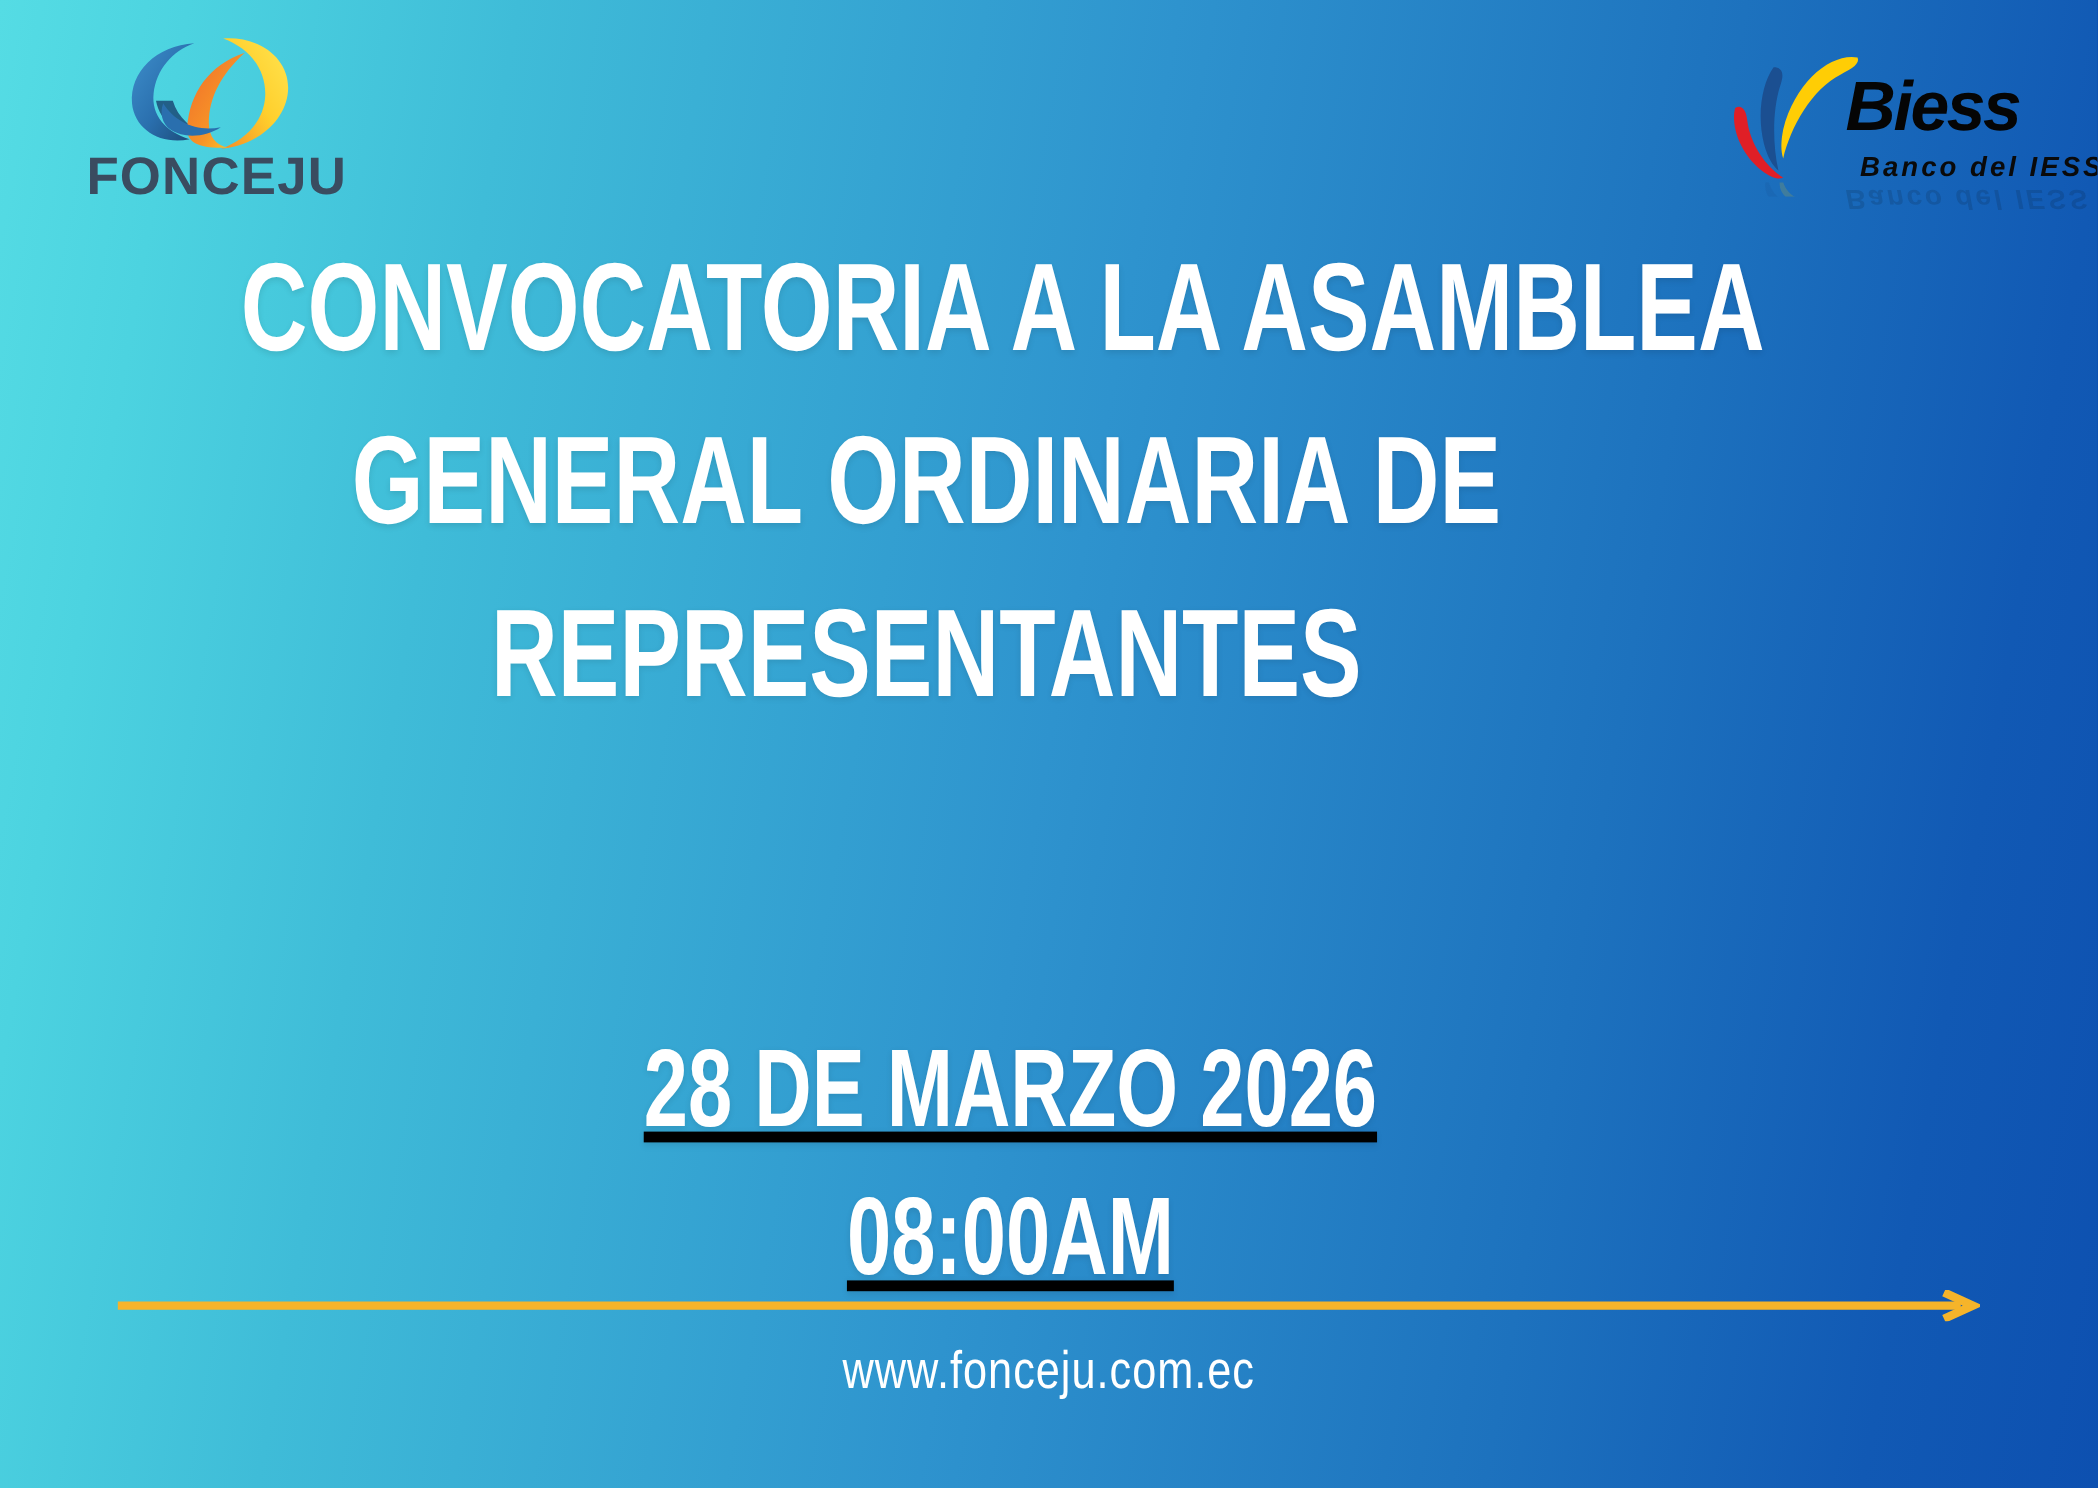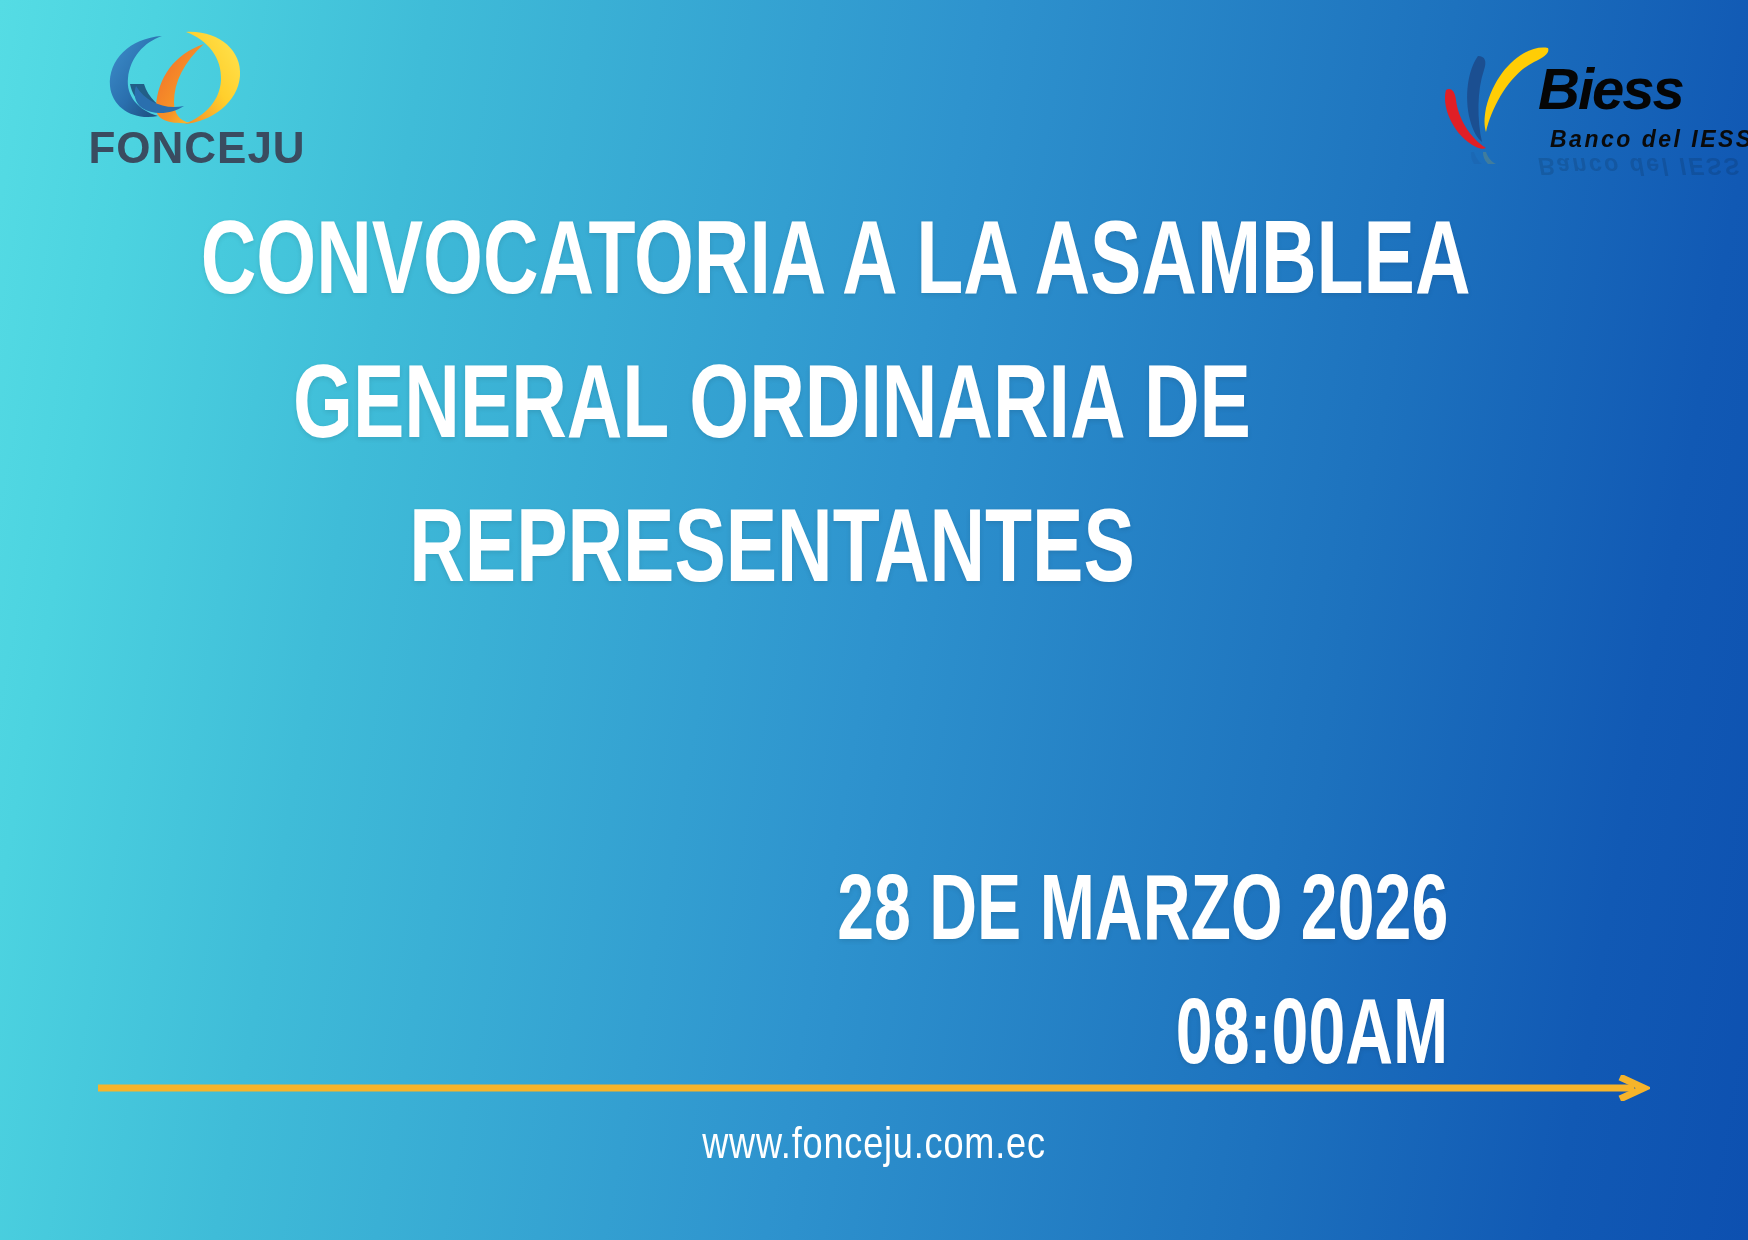--- a/index.html
+++ b/index.html
@@ -45,21 +45,21 @@
     left: 28px;
     top: 0;
     width: 170px;
     height: 100px;
   }
   #fonceju-wordmark {
     position: absolute;
     left: 0;
     top: 98px;
     width: 250px;
-    text-align: center;
+    text-align: left;
     font-family: "Liberation Sans", sans-serif;
     font-weight: bold;
     font-size: 44px;
     letter-spacing: 1px;
     color: #3a4c60;
     line-height: 1;
     white-space: nowrap;
   }
 
   
@@ -136,21 +136,22 @@
     white-space: nowrap;
     text-shadow: 0 2px 6px rgba(0,0,0,0.10);
   }
 
   
   #when {
     position: absolute;
     left: 0;
     top: 845px;
     width: 1684px;
-    text-align: right;
+    text-align: center;
+    text-decoration: underline;
   }
   .when-line {
     display: block;
     font-family: "Liberation Sans Narrow", "Liberation Sans", sans-serif;
     font-weight: bold;
     font-size: 92px;
     line-height: 124px;
     color: #ffffff;
     transform: scaleX(0.72);
     white-space: nowrap;

